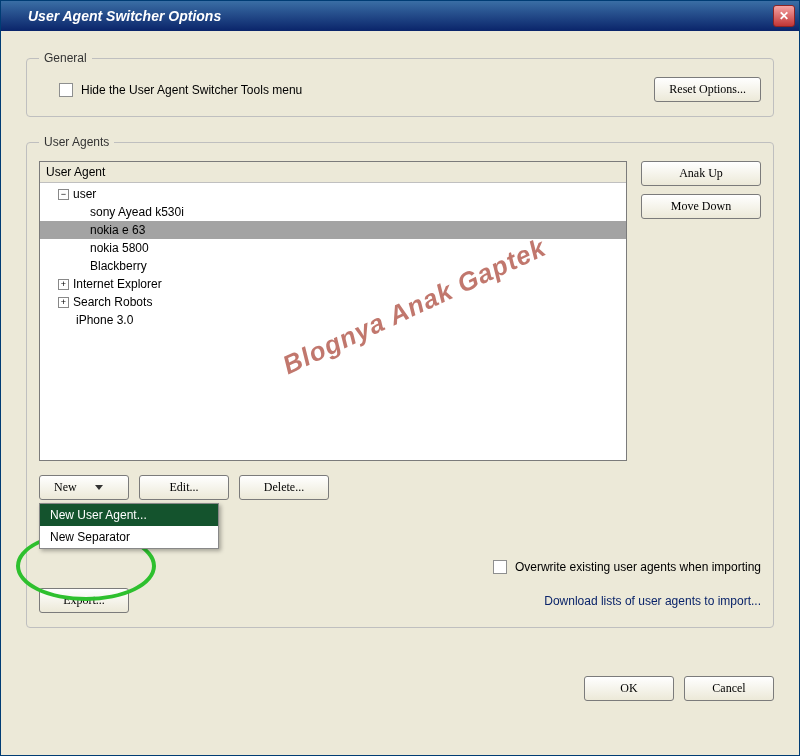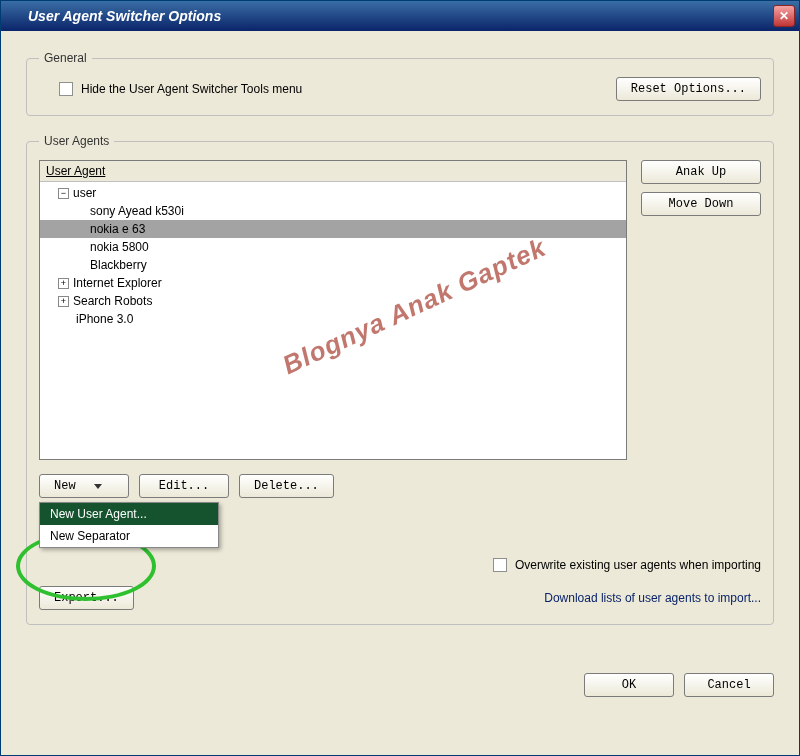--- a/index.html
+++ b/index.html
@@ -7,24 +7,24 @@
 .window { width: 800px; height: 756px; background: #ece9d8; border: 1px solid #003c74; position: relative; }
 .titlebar { background: linear-gradient(to bottom, #3a6ea5 0%, #0a246a 100%); color: white; height: 30px; display: flex; align-items: center; justify-content: space-between; padding: 0 4px 0 27px; font-size: 14px; font-weight: bold; }
 .titlebar-text { font-style: italic; }
 .close-btn { width: 22px; height: 22px; background: linear-gradient(to bottom, #f5a3a3, #c13535); border: 1px solid #8b2525; border-radius: 3px; color: white; font-weight: bold; display: flex; align-items: center; justify-content: center; cursor: pointer; font-size: 12px; }
 .content { padding: 20px 25px; }
 fieldset { border: 1px solid #bfbfbf; border-radius: 4px; padding: 12px 12px 14px 12px; margin-bottom: 18px; }
 legend { padding: 0 5px; color: #333; }
 .general-row { display: flex; justify-content: space-between; align-items: center; }
 .checkbox-row { display: flex; align-items: flex-end; gap: 8px; padding-left: 20px; }
 .checkbox { width: 14px; height: 14px; border: 1px solid #8e8f8f; background: white; }
-.btn { background: linear-gradient(to bottom, #fff, #ece9d8); border: 1px solid #7b7b7b; border-radius: 3px; padding: 4px 14px; cursor: pointer; font-family: Liberation Mono, monospace; font-size: 12px; min-width: 90px; }
+.btn { background: linear-gradient(to bottom, #fff, #ece9d8); border: 1px solid #7b7b7b; border-radius: 3px; padding: 4px 14px; cursor: pointer; font-family: Liberation Serif, serif; font-size: 12px; min-width: 90px; }
 .ua-container { display: flex; gap: 14px; }
 .ua-list { flex: 1; background: white; border: 1px solid #7b7b7b; height: 300px; }
-.ua-header { background: #ece9d8; border-bottom: 1px solid #c0c0c0; padding: 3px 6px; text-decoration: underline; }
+.ua-header { background: #ece9d8; border-bottom: 1px solid #c0c0c0; padding: 3px 6px; }
 .ua-tree { padding: 2px 0; }
 .tree-item { padding: 2px 6px; display: flex; align-items: center; gap: 4px; }
 .tree-item.highlighted { background: #a3a3a3; }
 .tree-item.child { padding-left: 50px; }
 .tree-item.parent { padding-left: 18px; }
 .tree-item.leaf { padding-left: 36px; }
 .expander { width: 11px; height: 11px; border: 1px solid #888; background: white; display: inline-flex; align-items: center; justify-content: center; font-size: 9px; line-height: 1; cursor: pointer; }
 .side-buttons { display: flex; flex-direction: column; gap: 8px; width: 120px; }
 .action-row { display: flex; gap: 10px; margin-top: 14px; position: relative; }
 .dropdown-btn { display: flex; align-items: center; gap: 18px; }

